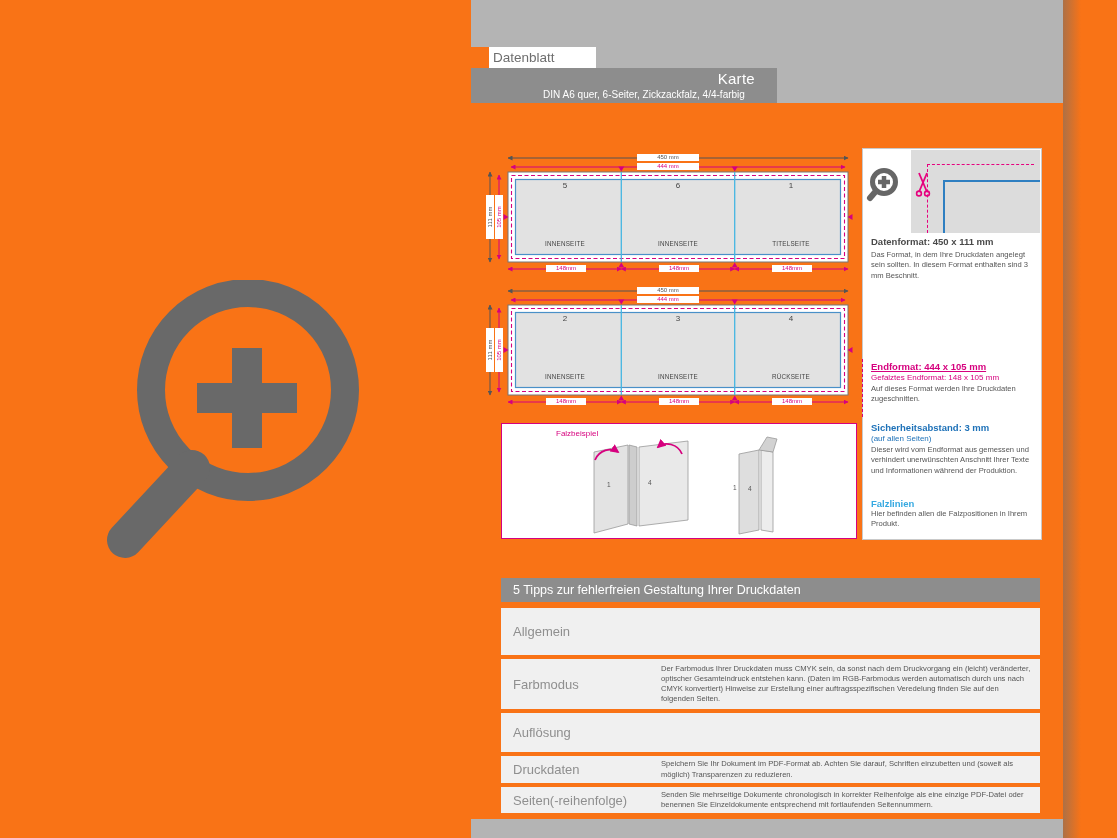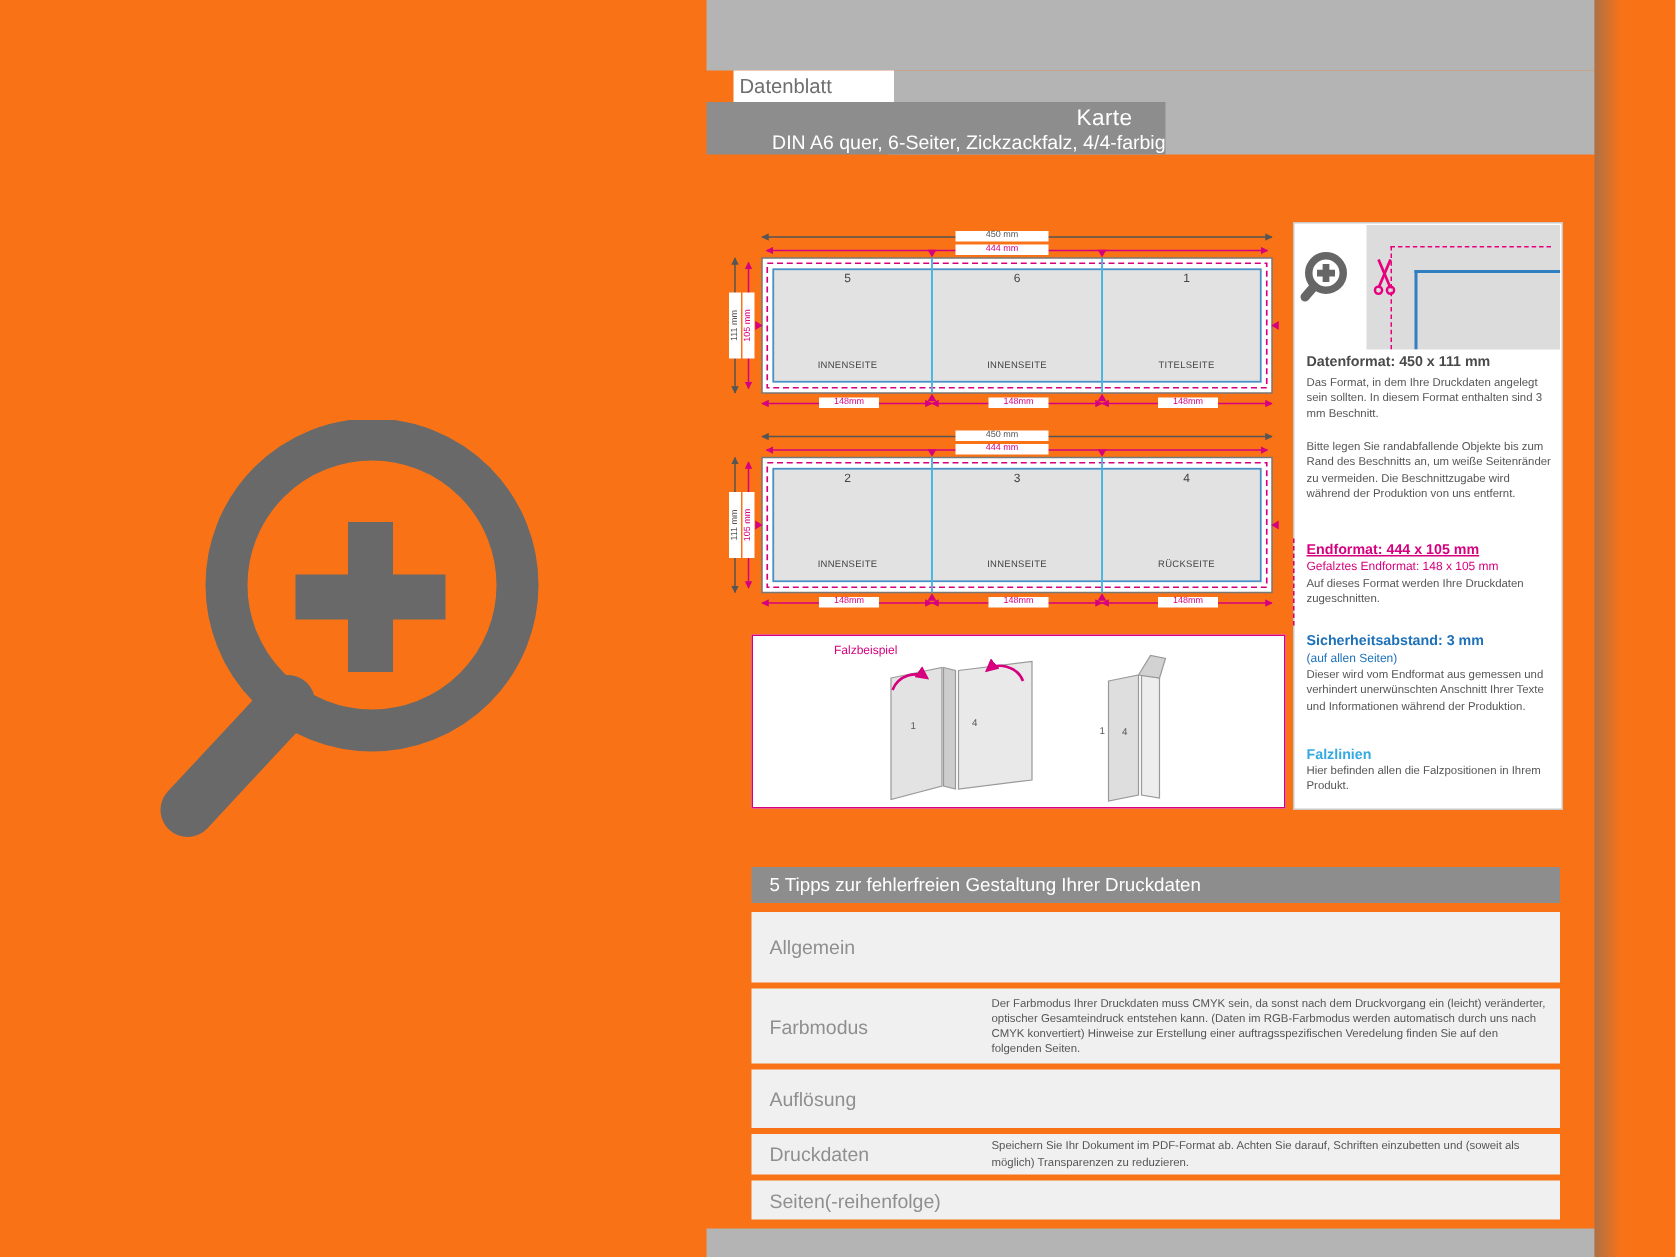--- a/index.html
+++ b/index.html
@@ -5,21 +5,21 @@
   html,body{margin:0;padding:0;background:#fff;}
   #canvas{position:relative;width:1117px;height:838px;overflow:hidden;
           font-family:"Liberation Sans",sans-serif;background:#f97316;}
   .abs{position:absolute;}
   
   .band{background:#b4b4b4;}
   .shadow-r{background:linear-gradient(to right,rgba(110,110,110,.55),rgba(255,255,255,0));}
   .tab{background:#fff;color:#6e6e6e;font-size:13.5px;line-height:21px;padding-left:4px;}
   .titlebar{background:#8d8d8d;color:#fff;}
   .titlebar .t{display:block;text-align:right;padding-right:22px;font-size:15px;line-height:21px;letter-spacing:.3px;}
-  .titlebar .s{display:block;text-align:right;padding-left:40px;font-size:13px;line-height:11px;}
+  .titlebar .s{display:block;text-align:center;padding-left:40px;font-size:10px;line-height:11px;}
   
   .dimlab{position:absolute;font-size:6px;color:#555;background:#fff;text-align:center;line-height:7px;height:7px;padding:0 1px;}
   .dimlab.m{color:#d6007e;}
   .vlab{position:absolute;width:44px;height:8px;line-height:8px;text-align:center;font-size:6px;color:#555;background:#fff;transform:rotate(-90deg);}
   .vlab.m{color:#d6007e;}
   .pnum{position:absolute;width:30px;text-align:center;font-size:8px;color:#444;}
   .pcap{position:absolute;width:90px;text-align:center;font-size:6.3px;letter-spacing:.2px;color:#444;}
   .fznum{position:absolute;font-size:6.5px;color:#555;}
   .fzlab{position:absolute;font-size:8px;color:#d6007e;}
   
@@ -157,21 +157,20 @@
       <svg class="abs" style="left:3px;top:20px;" width="18" height="28" viewBox="0 0 18 28">
         <line x1="5" y1="22" x2="13" y2="3" stroke="#e6007e" stroke-width="1.8"></line>
         <line x1="13" y1="22" x2="5" y2="3" stroke="#e6007e" stroke-width="1.8"></line>
         <circle cx="5" cy="23.5" r="2.4" fill="none" stroke="#e6007e" stroke-width="1.6"></circle>
         <circle cx="13" cy="23.5" r="2.4" fill="none" stroke="#e6007e" stroke-width="1.6"></circle>
       </svg>
     </div>
 
     <div class="ip-h" style="top:87px;">Datenformat: 450 x 111 mm</div>
     <div class="ip-p" style="top:101px;">Das Format, in dem Ihre Druckdaten angelegt sein sollten. In diesem Format enthalten sind 3 mm Beschnitt.</div>
-    <div class="ip-p" style="top:144px;">Bitte legen Sie randabfallende Objekte bis zum Rand des Beschnitts an, um weiße Seitenränder zu vermeiden. Die Beschnittzugabe wird während der Produktion von uns entfernt.</div>
 
     <div class="abs" style="left:-1px;top:210px;height:58px;border-left:1.5px dashed #d6007e;"></div>
     <div class="ip-h m" style="top:212px;">Endformat: 444 x 105 mm</div>
     <div class="ip-s" style="top:224px;color:#d6007e;">Gefalztes Endformat: 148 x 105 mm</div>
     <div class="ip-p" style="top:235px;">Auf dieses Format werden Ihre Druckdaten zugeschnitten.</div>
 
     <div class="ip-h b" style="top:273px;">Sicherheitsabstand: 3 mm</div>
     <div class="ip-s" style="top:285px;color:#1d71b8;">(auf allen Seiten)</div>
     <div class="ip-p" style="top:296px;">Dieser wird vom Endformat aus gemessen und verhindert unerwünschten Anschnitt Ihrer Texte und Informationen während der Produktion.</div>
 
@@ -190,15 +189,16 @@
   </div>
   <div class="abs tip-row" style="left:501px;top:713px;width:539px;height:39px;">
     <div class="tip-label">Auflösung</div>
   </div>
   <div class="abs tip-row" style="left:501px;top:756px;width:539px;height:27px;">
     <div class="tip-label">Druckdaten</div>
     <div class="tip-text">Speichern Sie Ihr Dokument im PDF-Format ab. Achten Sie darauf, Schriften einzubetten und (soweit als möglich) Transparenzen zu reduzieren.</div>
   </div>
   <div class="abs tip-row" style="left:501px;top:787px;width:539px;height:26px;">
     <div class="tip-label">Seiten(-reihenfolge)</div>
+    <div class="tip-text">Senden Sie mehrseitige Dokumente chronologisch in korrekter Reihenfolge als eine einzige PDF-Datei oder benennen Sie Einzeldokumente entsprechend mit fortlaufenden Seitennummern.</div>
   </div>
 
 </div>
 
 </body></html>

